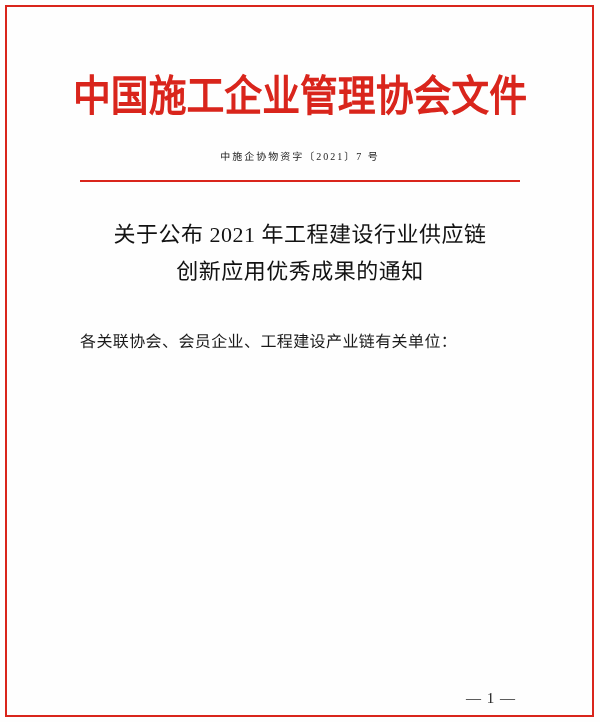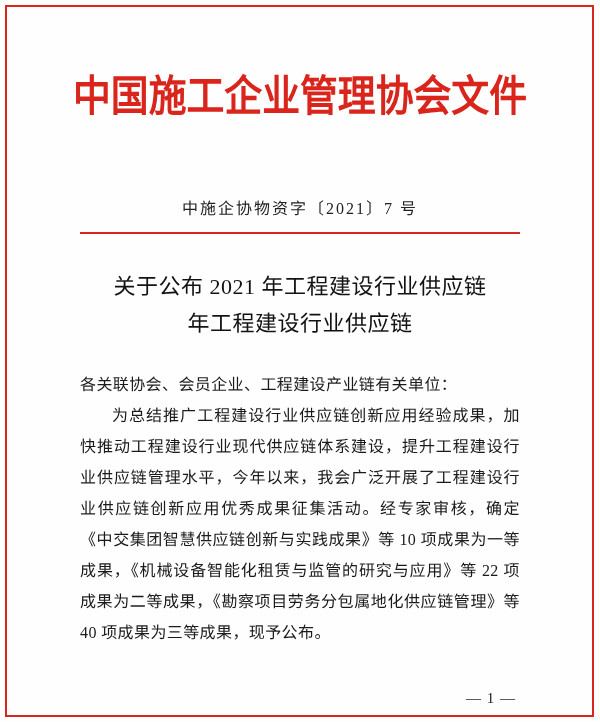--- a/index.html
+++ b/index.html
@@ -25,44 +25,44 @@
     text-align: center;
     font-size: 43px;
     font-weight: bold;
     line-height: 46px;
     color: var(--red);
     white-space: nowrap;
     transform: scaleX(0.88);
     transform-origin: center;
   }
   .doc-number {
-    margin-top: 80px;
+    margin-top: 28px;
     text-align: center;
-    font-size: 16px;
+    font-size: 10px;
     line-height: 17px;
     letter-spacing: 2px;
     color: #222222;
   }
   .red-divider {
     margin: 15px auto 0;
     width: 440px;
     height: 2px;
     background: var(--red);
   }
   .doc-title {
     margin-top: 34px;
     text-align: center;
     font-size: 22px;
     font-weight: normal;
     line-height: 37px;
     color: #121212;
     letter-spacing: 0.5px;
   }
   .body-text {
-    margin: 27px auto 0;
+    margin: 36px auto 0;
     width: 440px;
     font-size: 16px;
     line-height: 31px;
     letter-spacing: 0.4px;
     text-align: justify;
     color: #1a1a1a;
   }
   .body-text p.indent { text-indent: 2em; }
   .page-number {
     position: absolute;
@@ -81,22 +81,21 @@
   <div class="border-frame"></div>
 
   <h1 class="org-header">中国施工企业管理协会文件</h1>
 
   <div class="doc-number">中施企协物资字〔2021〕7 号</div>
 
   <div class="red-divider"></div>
 
   <div class="doc-title">
     <div>关于公布 2021 年工程建设行业供应链</div>
-    <div>年工程建设行业供应链</div>
+    <div>创新应用优秀成果的通知</div>
   </div>
 
   <div class="body-text">
     <p>各关联协会、会员企业、工程建设产业链有关单位：</p>
-    <p class="indent">为总结推广工程建设行业供应链创新应用经验成果，加快推动工程建设行业现代供应链体系建设，提升工程建设行业供应链管理水平，今年以来，我会广泛开展了工程建设行业供应链创新应用优秀成果征集活动。经专家审核，确定《中交集团智慧供应链创新与实践成果》等 10 项成果为一等成果，《机械设备智能化租赁与监管的研究与应用》等 22 项成果为二等成果，《勘察项目劳务分包属地化供应链管理》等 40 项成果为三等成果，现予公布。</p>
   </div>
 
   <div class="page-number">— 1 —</div>
 </div>
 
 </body></html>

